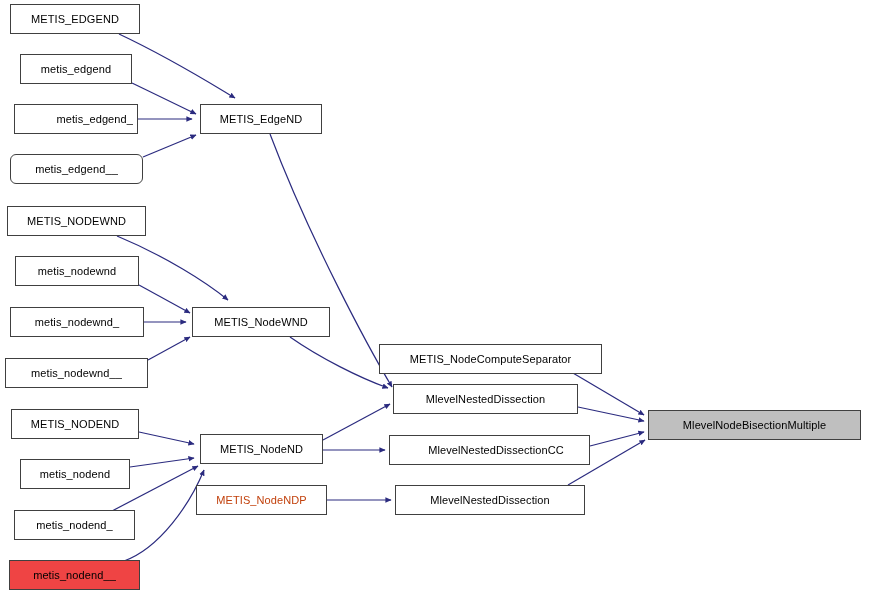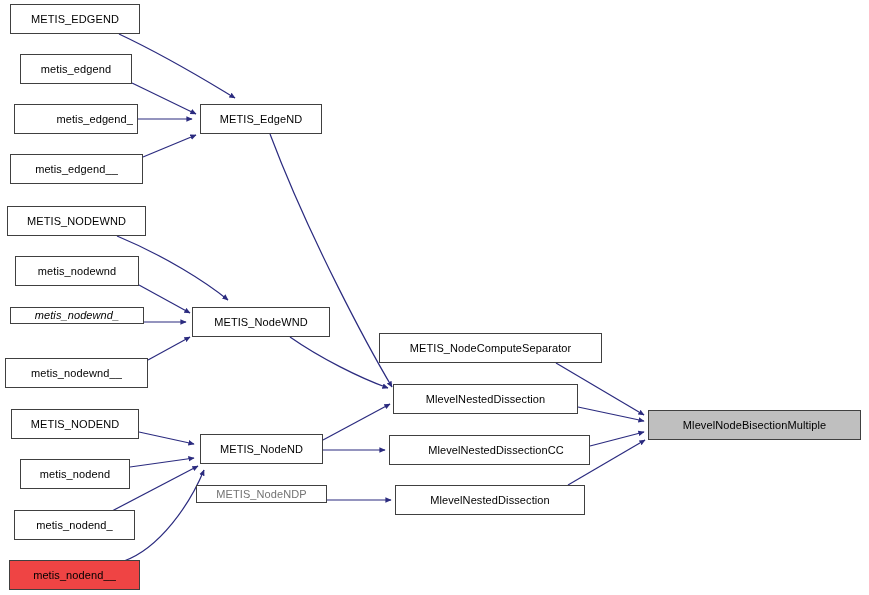--- a/index.html
+++ b/index.html
@@ -87,33 +87,33 @@
   <div id="nodes-group">
       <div class="node" style="left: 10px; top: 4px; width: 130px; height: 30px; border-color: rgb(64, 64, 64); background: rgb(255, 255, 255); color: rgb(0, 0, 0);">
         <span class="node-label">METIS_EDGEND</span>
       </div>
       <div class="node" style="left: 20px; top: 54px; width: 112px; height: 30px; border-color: rgb(64, 64, 64); background: rgb(255, 255, 255); color: rgb(0, 0, 0);">
         <span class="node-label">metis_edgend</span>
       </div>
       <div class="node" style="left: 14px; top: 104px; width: 124px; height: 30px; border-color: rgb(64, 64, 64); background: rgb(255, 255, 255); color: rgb(0, 0, 0); justify-content: flex-end;">
         <span class="node-label">metis_edgend_</span>
       </div>
-      <div class="node" style="left: 10px; top: 154px; width: 133px; height: 30px; border-color: rgb(64, 64, 64); background: rgb(255, 255, 255); color: rgb(0, 0, 0);">
+      <div class="node" style="left: 10px; top: 154px; width: 133px; height: 30px; border-color: rgb(64, 64, 64); background: rgb(255, 255, 255); color: rgb(0, 0, 0); border-radius: 6px;">
         <span class="node-label">metis_edgend__</span>
       </div>
       <div class="node" style="left: 200px; top: 104px; width: 122px; height: 30px; border-color: rgb(64, 64, 64); background: rgb(255, 255, 255); color: rgb(0, 0, 0);">
         <span class="node-label">METIS_EdgeND</span>
       </div>
       <div class="node" style="left: 7px; top: 206px; width: 139px; height: 30px; border-color: rgb(64, 64, 64); background: rgb(255, 255, 255); color: rgb(0, 0, 0);">
         <span class="node-label">METIS_NODEWND</span>
       </div>
       <div class="node" style="left: 15px; top: 256px; width: 124px; height: 30px; border-color: rgb(64, 64, 64); background: rgb(255, 255, 255); color: rgb(0, 0, 0);">
         <span class="node-label">metis_nodewnd</span>
       </div>
-      <div class="node" style="left: 10px; top: 307px; width: 134px; height: 17px; border-color: rgb(64, 64, 64); background: rgb(255, 255, 255); color: rgb(0, 0, 0); font-style: italic;">
+      <div class="node" style="left: 10px; top: 307px; width: 134px; height: 30px; border-color: rgb(64, 64, 64); background: rgb(255, 255, 255); color: rgb(0, 0, 0);">
         <span class="node-label">metis_nodewnd_</span>
       </div>
       <div class="node" style="left: 5px; top: 358px; width: 143px; height: 30px; border-color: rgb(64, 64, 64); background: rgb(255, 255, 255); color: rgb(0, 0, 0);">
         <span class="node-label">metis_nodewnd__</span>
       </div>
       <div class="node" style="left: 192px; top: 307px; width: 138px; height: 30px; border-color: rgb(64, 64, 64); background: rgb(255, 255, 255); color: rgb(0, 0, 0);">
         <span class="node-label">METIS_NodeWND</span>
       </div>
       <div class="node" style="left: 11px; top: 409px; width: 128px; height: 30px; border-color: rgb(64, 64, 64); background: rgb(255, 255, 255); color: rgb(0, 0, 0);">
         <span class="node-label">METIS_NODEND</span>
@@ -123,24 +123,24 @@
       </div>
       <div class="node" style="left: 14px; top: 510px; width: 121px; height: 30px; border-color: rgb(64, 64, 64); background: rgb(255, 255, 255); color: rgb(0, 0, 0);">
         <span class="node-label">metis_nodend_</span>
       </div>
       <div class="node" style="left: 9px; top: 560px; width: 131px; height: 30px; border-color: rgb(64, 64, 64); background: #ef4444; color: rgb(0, 0, 0);">
         <span class="node-label">metis_nodend__</span>
       </div>
       <div class="node" style="left: 200px; top: 434px; width: 123px; height: 30px; border-color: rgb(64, 64, 64); background: rgb(255, 255, 255); color: rgb(0, 0, 0);">
         <span class="node-label">METIS_NodeND</span>
       </div>
-      <div class="node" style="left: 196px; top: 485px; width: 131px; height: 18px; border-color: rgb(64, 64, 64); background: rgb(255, 255, 255); color: #737373;">
+      <div class="node" style="left: 196px; top: 485px; width: 131px; height: 30px; border-color: rgb(64, 64, 64); background: rgb(255, 255, 255); color: #c2410c;">
         <span class="node-label">METIS_NodeNDP</span>
       </div>
-      <div class="node" style="left: 379px; top: 333px; width: 223px; height: 30px; border-color: rgb(64, 64, 64); background: rgb(255, 255, 255); color: rgb(0, 0, 0);">
+      <div class="node" style="left: 379px; top: 344px; width: 223px; height: 30px; border-color: rgb(64, 64, 64); background: rgb(255, 255, 255); color: rgb(0, 0, 0);">
         <span class="node-label">METIS_NodeComputeSeparator</span>
       </div>
       <div class="node" style="left: 393px; top: 384px; width: 185px; height: 30px; border-color: rgb(64, 64, 64); background: rgb(255, 255, 255); color: rgb(0, 0, 0); justify-content: center;">
         <span class="node-label">MlevelNestedDissection</span>
       </div>
       <div class="node" style="left: 389px; top: 435px; width: 201px; height: 30px; border-color: rgb(64, 64, 64); background: rgb(255, 255, 255); color: rgb(0, 0, 0); padding-left: 13px;">
         <span class="node-label">MlevelNestedDissectionCC</span>
       </div>
       <div class="node" style="left: 395px; top: 485px; width: 190px; height: 30px; border-color: rgb(64, 64, 64); background: rgb(255, 255, 255); color: rgb(0, 0, 0);">
         <span class="node-label">MlevelNestedDissection</span>

